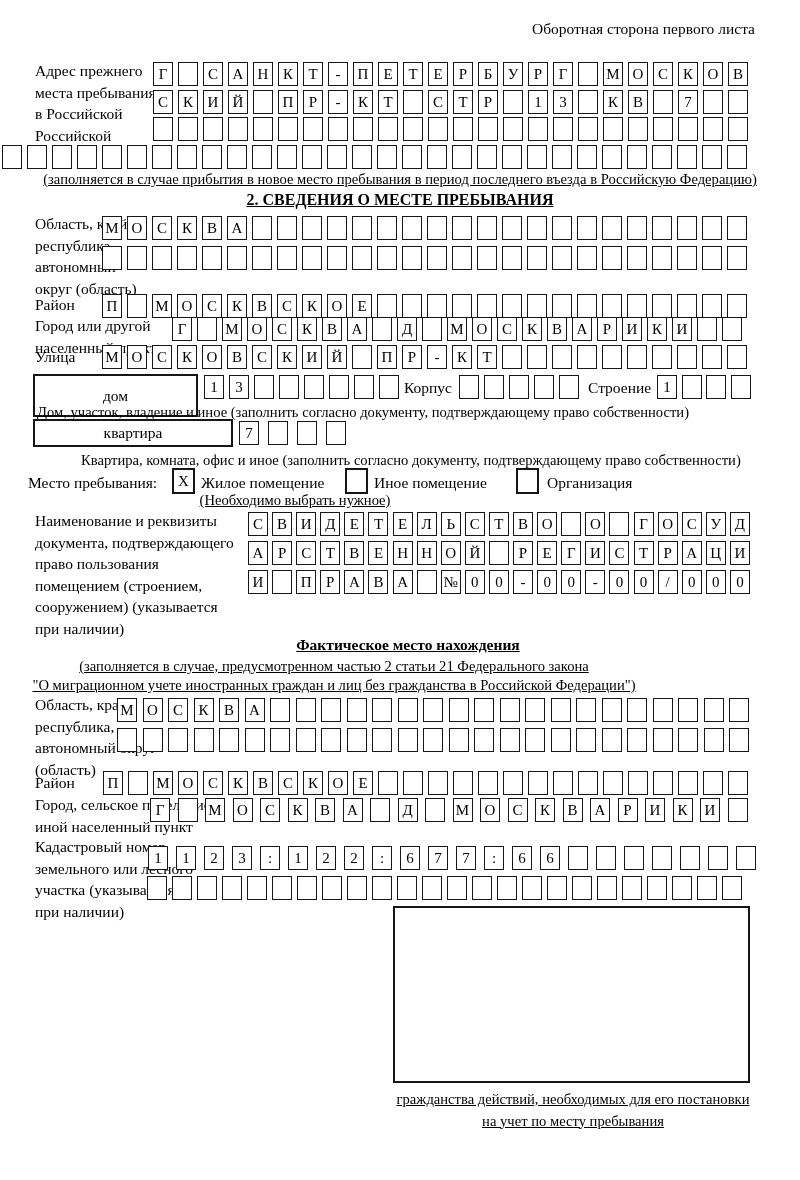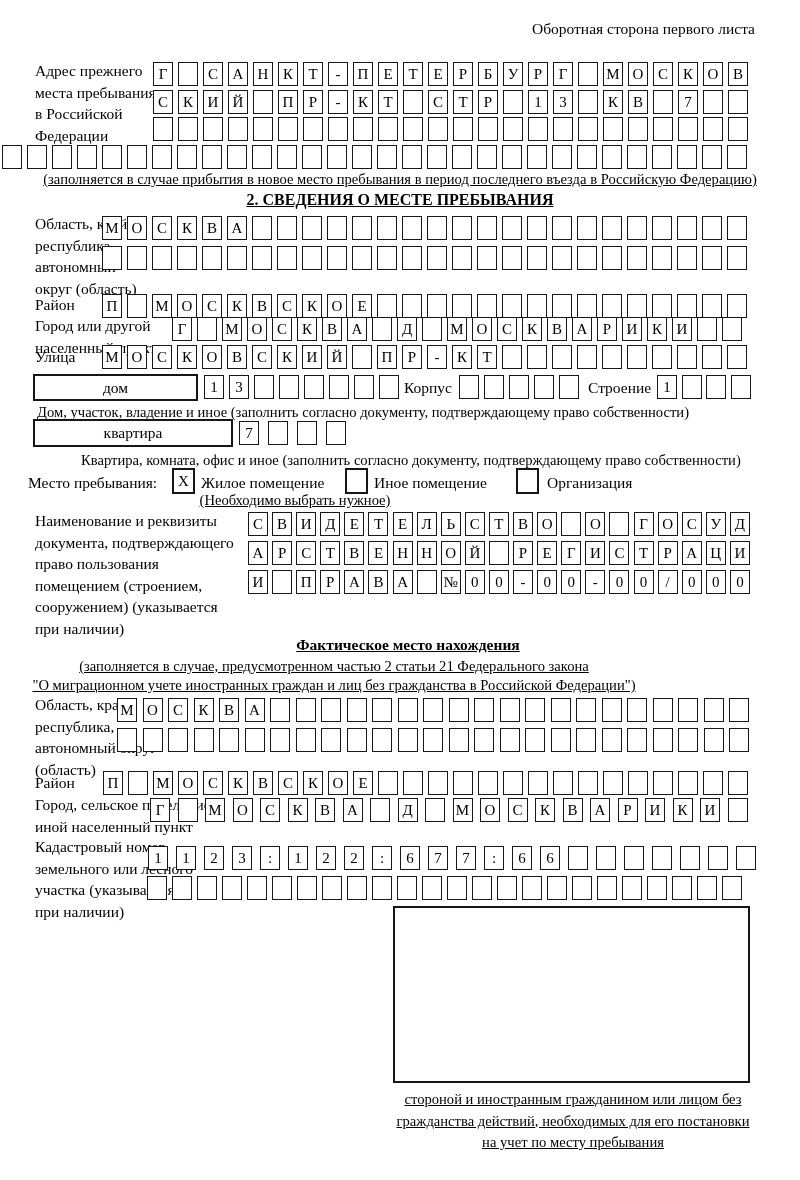--- a/index.html
+++ b/index.html
@@ -37,21 +37,21 @@
 </style>
 </head>
 <body>
 
 <div class="abs label" style="top:18px;right:45px;">Оборотная сторона первого листа</div>
 
 <div class="abs label" style="left:35px;top:60px;width:125px;">
     <div>Адрес прежнего</div>
     <div>места пребывания</div>
     <div>в Российской</div>
-    <div>Федерации</div>
+    <div>Российской</div>
   </div>
 <div class="abs cells gap5" style="left:153px;top:62px;">
     <div class="cell">Г</div>
     <div class="cell"></div>
     <div class="cell">С</div>
     <div class="cell">А</div>
     <div class="cell">Н</div>
     <div class="cell">К</div>
     <div class="cell">Т</div>
     <div class="cell">-</div>
@@ -306,21 +306,21 @@
     <div class="cell"></div>
     <div class="cell"></div>
     <div class="cell"></div>
     <div class="cell"></div>
     <div class="cell"></div>
     <div class="cell"></div>
     <div class="cell"></div>
     <div class="cell"></div>
   </div>
 
-<div class="abs wbox" style="left:33px;top:374px;width:165px;height:27px;">дом</div>
+<div class="abs wbox" style="left:33px;top:374px;width:165px;height:43px;">дом</div>
 <div class="abs cells gap5" style="left:204px;top:375px;">
     <div class="cell">1</div>
     <div class="cell">3</div>
     <div class="cell"></div>
     <div class="cell"></div>
     <div class="cell"></div>
     <div class="cell"></div>
     <div class="cell"></div>
     <div class="cell"></div>
   </div>
@@ -615,16 +615,15 @@
     <div class="cell"></div>
     <div class="cell"></div>
     <div class="cell"></div>
     <div class="cell"></div>
     <div class="cell"></div>
     <div class="cell"></div>
   </div>
 
 <div class="abs stampbox" style="left:393px;top:906px;width:357px;height:177px;"></div>
 <div class="abs caption center" style="left:378px;top:1089px;width:390px;line-height:21.5px;">
-    <div>стороной и иностранным гражданином или лицом без</div>
     <div>гражданства действий, необходимых для его постановки</div>
     <div>на учет по месту пребывания</div>
   </div>
 
 </body></html>

